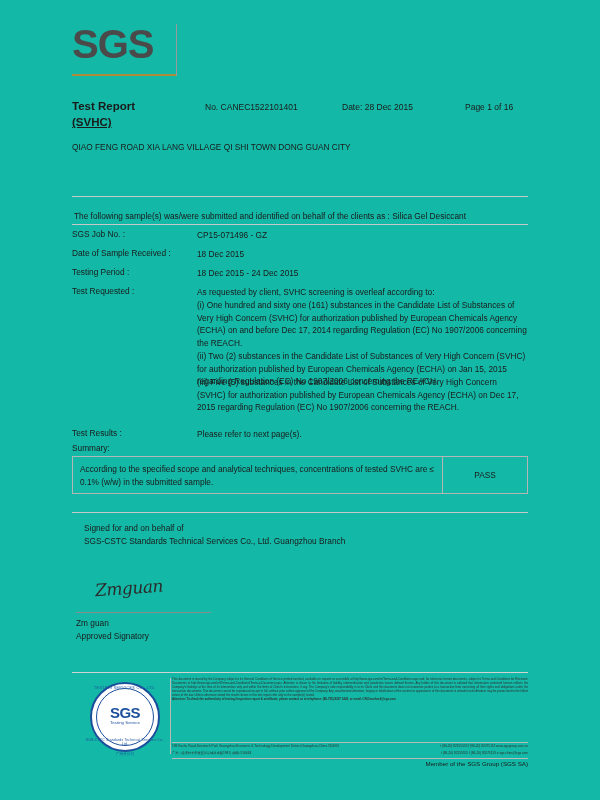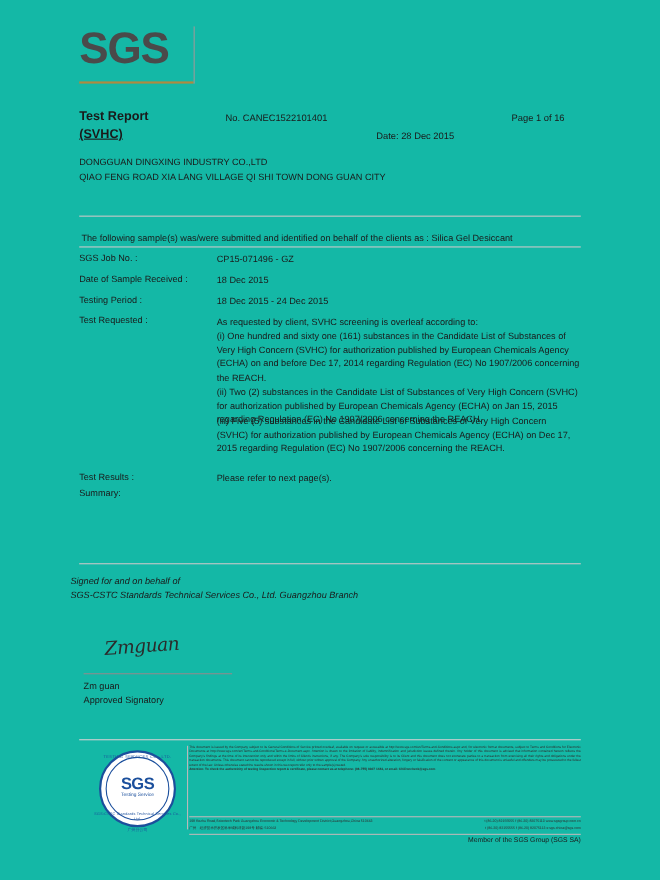--- a/index.html
+++ b/index.html
@@ -78,21 +78,21 @@
   .hdr-no {
     position: absolute;
     left: 133px;
     top: 2px;
     font-size: 8.5px;
     color: #1a1a1a;
   }
   .hdr-date {
     position: absolute;
     left: 270px;
-    top: 18px;
+    top: 2px;
     font-size: 8.5px;
     color: #1a1a1a;
   }
   .hdr-page {
     position: absolute;
     left: 393px;
     top: 2px;
     font-size: 8.5px;
     color: #1a1a1a;
   }
@@ -184,24 +184,23 @@
     align-items: center;
     justify-content: center;
     font-size: 8.3px;
     color: #1a1a1a;
     box-sizing: border-box;
   }
 
   
   .sig-block {
     position: absolute;
-    left: 64px;
+    left: 84px;
     top: 522px;
     width: 456px;
-    font-style: italic;
   }
   .sig-block .l1 {
     font-size: 8.3px;
     color: #1a1a1a;
     line-height: 13px;
   }
   .sig-script {
     position: absolute;
     left: 95px;
     top: 578px;
@@ -377,21 +376,20 @@
 
   <div class="hdr-row">
     <div class="title-main">Test Report</div>
     <div class="title-sub">(SVHC)</div>
     <div class="hdr-no">No. CANEC1522101401</div>
     <div class="hdr-date">Date: 28 Dec 2015</div>
     <div class="hdr-page">Page 1 of 16</div>
   </div>
 
   <div class="client">
-    <div>DONGGUAN DINGXING INDUSTRY CO.,LTD</div>
     <div>QIAO FENG ROAD XIA LANG VILLAGE QI SHI TOWN DONG GUAN CITY</div>
   </div>
 
   <div class="div-line" style="top:196px;"></div>
 
   <div class="submitted">The following sample(s) was/were submitted and identified on behalf of the clients as : Silica Gel Desiccant</div>
 
   <div class="div-line" style="top:224px;"></div>
 
   <div class="field" style="top:229px;">
@@ -420,20 +418,24 @@
   <div class="field" style="top:376px;">
     <div class="val">(iii) Five (5) substances in the Candidate List of Substances of Very High Concern (SVHC) for authorization published by European Chemicals Agency (ECHA) on Dec 17, 2015 regarding Regulation (EC) No 1907/2006 concerning the REACH.</div>
   </div>
 
   <div class="field" style="top:428px;">
     <div class="lbl">Test Results :</div>
     <div class="val">Please refer to next page(s).</div>
   </div>
 
   <div class="sum-label">Summary:</div>
+  <div class="sum-table">
+    <div class="sum-cell-left">According to the specified scope and analytical techniques, concentrations of tested SVHC are ≤ 0.1% (w/w) in the submitted sample.</div>
+    <div class="sum-cell-right">PASS</div>
+  </div>
 
   <div class="div-line" style="top:512px;"></div>
 
   <div class="sig-block">
     <div class="l1">Signed for and on behalf of</div>
     <div class="l1">SGS-CSTC Standards Technical Services Co., Ltd. Guangzhou Branch</div>
   </div>
   <div class="sig-script">Zmguan</div>
   <div class="sig-line"></div>
   <div class="sig-name">

